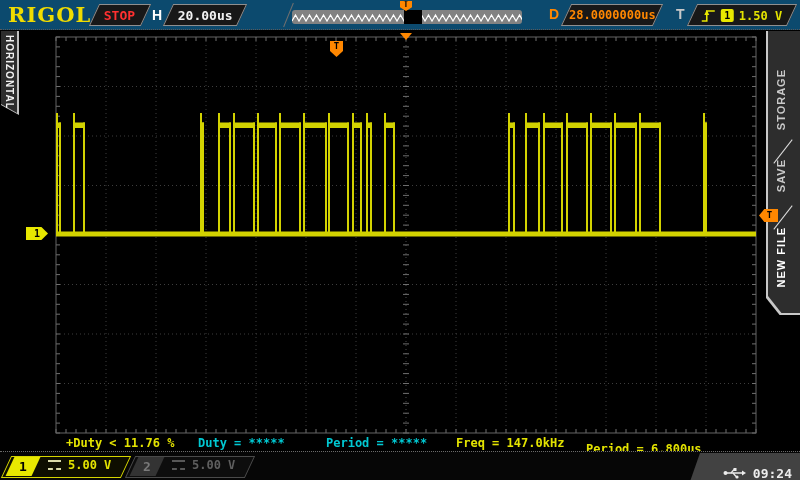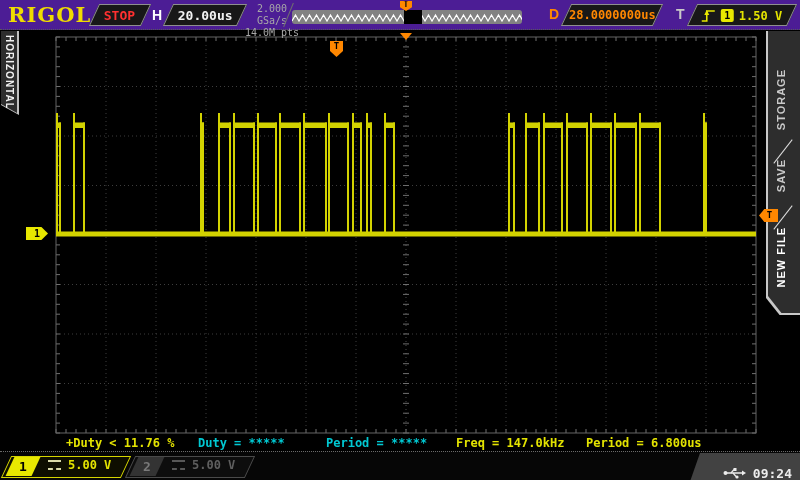--- a/index.html
+++ b/index.html
@@ -1,21 +1,21 @@
 <!DOCTYPE html>
 <html><head>
 <meta charset="utf-8">
 <style>
   html,body{margin:0;padding:0;background:#000;}
   .screen{position:relative;width:800px;height:480px;background:#000;overflow:hidden;
           font-family:"DejaVu Sans Mono",monospace;-webkit-font-smoothing:none;}
   .abs{position:absolute;}
 
   
-  .topbar{position:absolute;left:0;top:0;width:800px;height:29px;background:#4c1d95;
+  .topbar{position:absolute;left:0;top:0;width:800px;height:29px;background:#0c4a6e;
           border-bottom:1px dotted #5a5a5a;}
   .logo{position:absolute;left:8px;top:2px;font-family:"DejaVu Serif",serif;font-weight:bold;
         font-size:21px;color:#f0dc00;letter-spacing:1px;}
   .pg{position:absolute;height:20px;top:4px;background:#181818;border:1px solid #8f8f8f;
       transform:skewX(-25deg);display:flex;align-items:center;justify-content:center;}
   .pg .ps{transform:skewX(25deg);white-space:nowrap;}
   .lbl{position:absolute;font-weight:bold;font-family:"Liberation Sans",sans-serif;}
   .srate{position:absolute;left:244px;top:3px;width:56px;color:#a8a8a8;font-size:10px;
          line-height:12px;text-align:center;}
   .slant{position:absolute;left:288px;top:2px;width:1px;height:26px;background:#6f6f6f;
@@ -436,24 +436,20 @@
     <div class="pg" style="left:94px;width:50px;">
       <span class="ps" style="color:#ff3030;font-weight:bold;font-size:13px;">STOP</span>
     </div>
 
     <span class="lbl" style="left:152px;top:7px;color:#fff;font-size:14px;">H</span>
 
     <div class="pg" style="left:168px;width:72px;">
       <span class="ps" style="color:#f2f2f2;font-size:13px;font-weight:bold;">20.00us</span>
     </div>
 
-    <div class="srate">
-      <div>2.000 GSa/s</div>
-      <div>14.0M pts</div>
-    </div>
     <div class="slant"></div>
 
     <div class="membar">
       <div class="memwin"></div>
       <svg width="230" height="14">
         <path id="zigzag-path" stroke="#ffffff" stroke-width="1.2" fill="none" d="M0,10 L3.5,4 L7,10 L10.5,4 L14,10 L17.5,4 L21,10 L24.5,4 L28,10 L31.5,4 L35,10 L38.5,4 L42,10 L45.5,4 L49,10 L52.5,4 L56,10 L59.5,4 L63,10 L66.5,4 L70,10 L73.5,4 L77,10 L80.5,4 L84,10 L87.5,4 L91,10 L94.5,4 L98,10 L101.5,4 L105,10 L108.5,4 L112,10 L115.5,4 L119,10 L122.5,4 L126,10 L129.5,4 L133,10 L136.5,4 L140,10 L143.5,4 L147,10 L150.5,4 L154,10 L157.5,4 L161,10 L164.5,4 L168,10 L171.5,4 L175,10 L178.5,4 L182,10 L185.5,4 L189,10 L192.5,4 L196,10 L199.5,4 L203,10 L206.5,4 L210,10 L213.5,4 L217,10 L220.5,4 L224,10 L227.5,4 L231,10"></path>
       </svg>
     </div>
     <div class="flag" style="left:400px;top:1px;width:12px;height:10px;font-size:8px;line-height:8px;">T</div>
 
@@ -491,21 +487,21 @@
 
   <div class="tri-down" style="left:400px;top:33px;"></div>
   <div class="flag" style="left:330px;top:41px;width:13px;height:16px;font-size:9px;line-height:11px;">T</div>
   <div class="ch-marker" style="left:26px;top:227px;width:22px;height:13px;">1</div>
   <div class="trg-marker" style="left:759px;top:209px;width:17px;height:13px;">T</div>
 
   <div class="meas c-y" style="left:66px;">+Duty &lt; 11.76 %</div>
   <div class="meas c-c" style="left:198px;">Duty = *****</div>
   <div class="meas c-c" style="left:326px;">Period = *****</div>
   <div class="meas c-y" style="left:456px;">Freq = 147.0kHz</div>
-  <div class="meas c-y" style="left:586px;">Period = 6.800us</div>
+  <div class="meas c-y" style="left:586px;margin-top:6px;">Period = 6.800us</div>
 
   <div class="botbar">
 
     <div class="chpg" style="left:6px;width:118px;border-color:#d6d600;background:#0e0e00;"></div>
     <div class="chnum" style="left:10px;background:#e8e800;">
       <span style="color:#000;">1</span>
     </div>
     <div class="chtxt" style="left:48px;color:#e3e300;">
       <span class="dc" style="color:#d8d8a8;"></span>
       <span>5.00 V</span>

